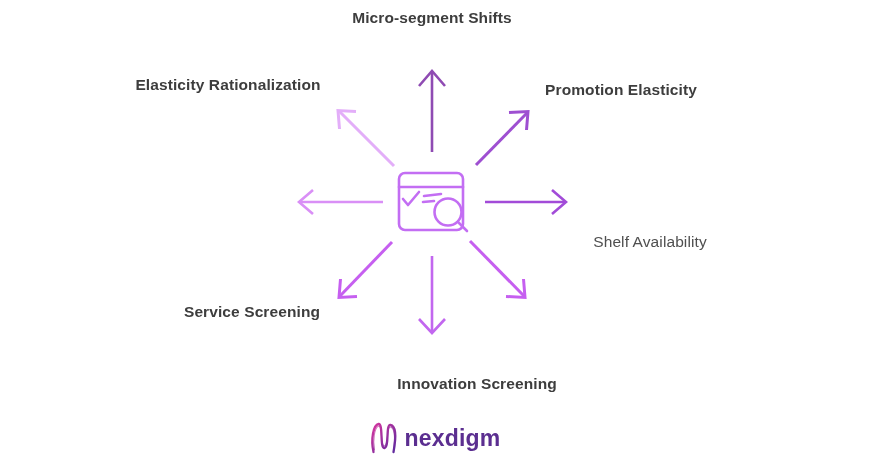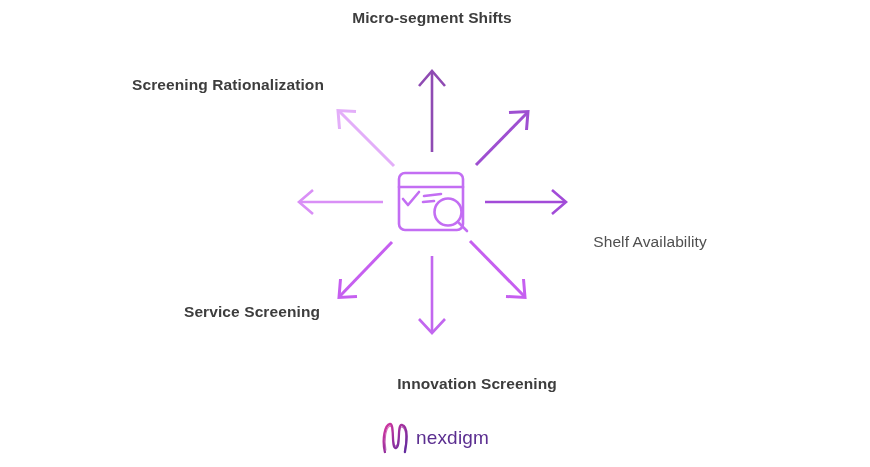--- a/index.html
+++ b/index.html
@@ -13,21 +13,21 @@
   .pos-top{left:432px;top:9px;}
   .pos-top-left{left:228px;top:76px;}
   .pos-top-right{left:621px;top:81px;}
   .pos-left{left:199px;top:190px;}
   .pos-right{left:650px;top:201px;margin-top:32px;}
   .pos-bottom-left{left:252px;top:303px;}
   .pos-bottom-right{left:627px;top:303px;}
   .pos-bottom{left:432px;top:375px;margin-left:45px;}
   .logo{position:absolute;left:50%;top:421px;transform:translateX(-50%);
         display:flex;align-items:center;gap:5px;}
-  .logo-text{font-size:19px;font-weight:400;letter-spacing:.2px;}
+  .logo-text{font-size:23px;font-weight:700;letter-spacing:.2px;}
 </style>
 </head>
 <body>
 
 <div class="stage">
 
   <svg class="diagram-svg" width="870" height="467" viewBox="0 0 870 467">
 
     <g fill="none" stroke-width="2.6" stroke="#8f4bb3">
       <line x1="432" y1="152" x2="432" y2="72"></line>
@@ -74,21 +74,22 @@
       <line x1="399" y1="187" x2="463" y2="187"></line>
       <polyline points="403,199 408,205 419,192"></polyline>
       <line x1="424" y1="196" x2="441" y2="194"></line>
       <line x1="423" y1="202" x2="434" y2="201"></line>
       <circle cx="448" cy="212" r="13.5" fill="#ffffff"></circle>
       <line x1="458" y1="222" x2="467" y2="231"></line>
     </g>
   </svg>
 
   <div class="label pos-top">Micro-segment Shifts</div>
-  <div class="label pos-top-left">Screening Rationalization</div>
+  <div class="label pos-top-left">Elasticity Rationalization</div>
+  <div class="label pos-top-right">Promotion Elasticity</div>
   <div class="label regular pos-right">Shelf Availability</div>
   <div class="label pos-bottom-left">Service Screening</div>
   <div class="label pos-bottom">Innovation Screening</div>
 
   <div class="logo">
     <svg width="30" height="34" viewBox="0 0 30 34">
       <defs>
         <linearGradient id="ngrad" x1="0" y1="0" x2="1" y2="1">
           <stop offset="0" id="ngrad-start" stop-color="#d6369f"></stop>
           <stop offset="1" id="ngrad-end" stop-color="#5e2a9e"></stop>

